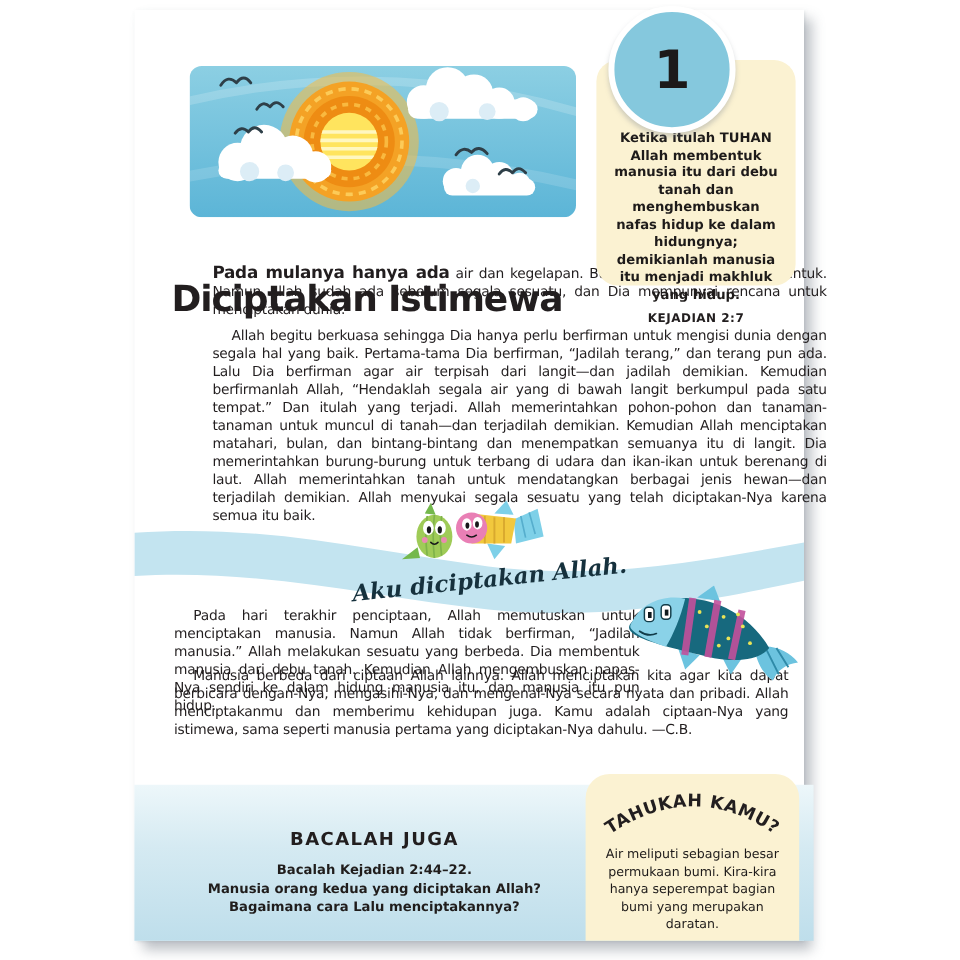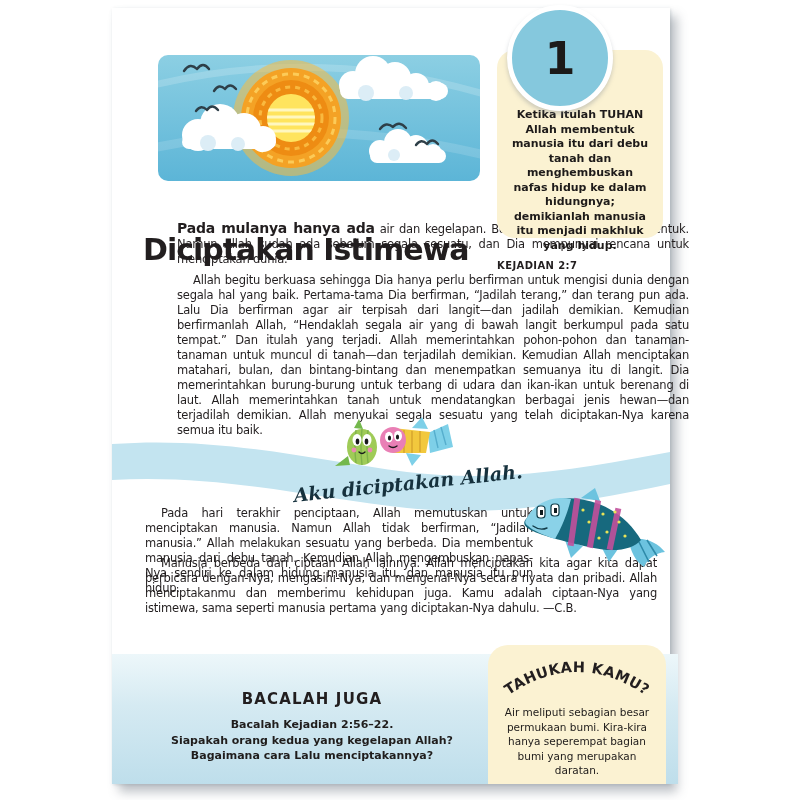--- a/index.html
+++ b/index.html
@@ -7,21 +7,21 @@
          font-family:"DejaVu Sans",sans-serif;color:#221e1f;}
   .page{position:absolute;left:112px;top:8px;width:558px;height:776px;background:#ffffff;
         box-shadow:7px 8px 10px rgba(110,120,130,.45), 1px 1px 3px rgba(150,160,170,.35);}
   
   .sky-art{position:absolute;left:46px;top:47px;width:322px;height:126px;}
   
   .verse-badge{position:absolute;left:385px;top:42px;width:166px;height:188px;
                background:#fbf2d2;border-radius:18px;z-index:1;}
   .verse-text{padding:58px 13px 0;font-size:11px;line-height:14.5px;font-weight:bold;
               text-align:center;color:#1e1b1a;}
-  .verse-ref{margin-top:7px;text-align:left;font-size:10px;font-weight:bold;letter-spacing:.4px;}
+  .verse-ref{margin-top:7px;text-align:center;font-size:10px;font-weight:bold;letter-spacing:.4px;}
   .chapter-circle{position:absolute;left:395px;top:-3px;width:96px;height:96px;border-radius:50%;
                   background:#85c8dd;border:5px solid #ffffff;z-index:2;
                   display:flex;align-items:center;justify-content:center;
                   box-shadow:0 3px 4px rgba(120,130,140,.35);}
   .chapter-circle span{font-size:44px;font-weight:bold;color:#1c1a19;}
   
   .title{position:absolute;left:31px;top:180px;font-size:30px;font-weight:bold;letter-spacing:-1px;
          color:#221e1f;margin-top:44px;}
   .bodycol{position:absolute;left:33px;top:213px;width:512px;font-size:11.5px;line-height:15px;
            letter-spacing:-.2px;text-align:justify;margin-left:32px;}
@@ -203,22 +203,22 @@
         <rect x="36" y="16" width="8" height="12" rx="3" fill="#ffffff" stroke="#123c49" stroke-width="1.2"></rect>
         <rect x="25" y="22" width="3" height="5" fill="#101a1e"></rect>
           <rect x="39" y="20" width="3" height="5" fill="#101a1e"></rect>
         <path d="M18,38 Q25,43 32,40" stroke="#123c49" stroke-width="1.4" fill="none" stroke-linecap="round"></path>
       </g>
     </svg>
 
     <div class="footer-block">
       <div class="read-also">
         <div class="read-also-heading">BACALAH JUGA</div>
-        <div class="read-also-line">Bacalah Kejadian 2:56–22.</div>
-        <div class="read-also-line">Siapakah orang kedua yang kegelapan Allah?</div>
+        <div class="read-also-line">Bacalah Kejadian 2:44–22.</div>
+        <div class="read-also-line">Manusia orang kedua yang diciptakan Allah?</div>
         <div class="read-also-line">Bagaimana cara Lalu menciptakannya?</div>
       </div>
     </div>
 
     <div class="know-box">
       <svg width="178" height="56" viewBox="0 0 178 56">
         <defs>
             <path id="arc" d="M18,52 Q89,2 160,52" fill="none"></path>
           </defs>
         <text font-family="DejaVu Sans, sans-serif" font-size="14.5" font-weight="bold" letter-spacing="0.5" fill="#221e1f">

